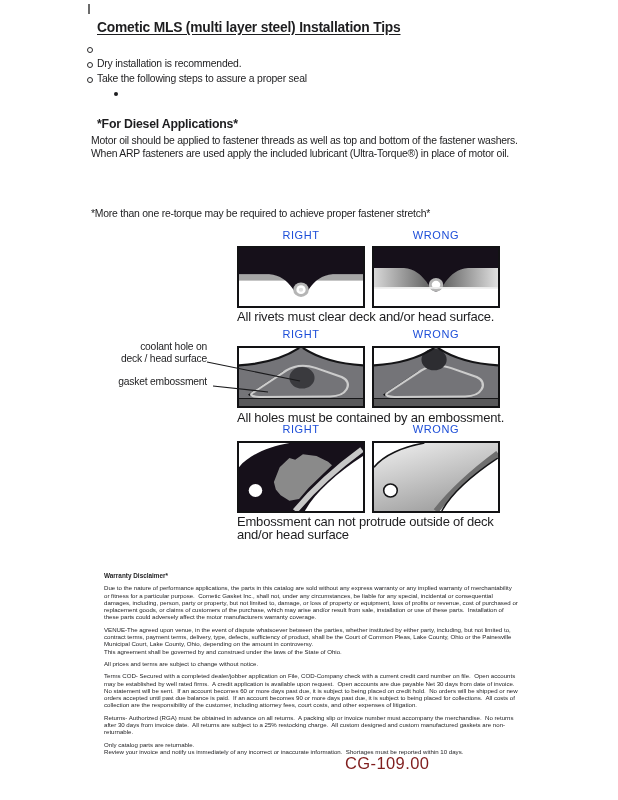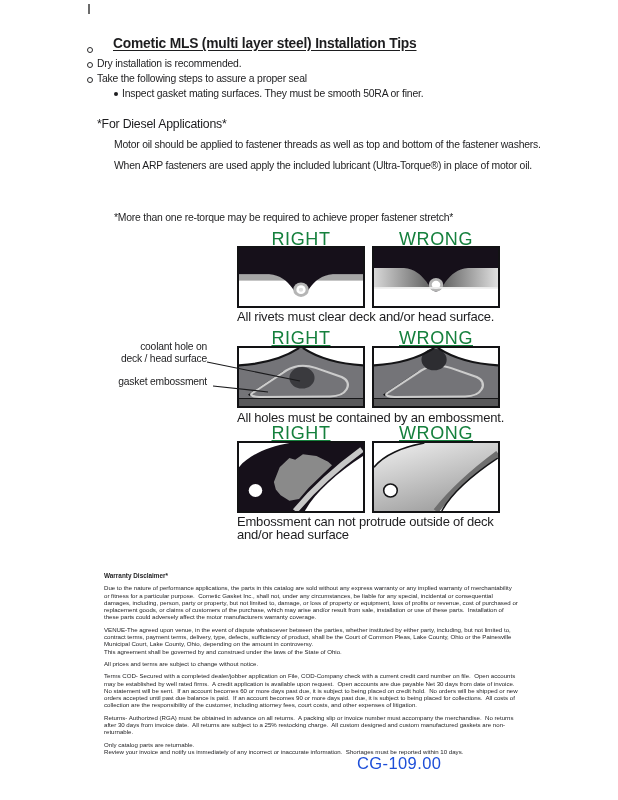--- a/index.html
+++ b/index.html
@@ -2,42 +2,42 @@
 <html><head>
 <meta charset="utf-8">
 <style>
   html,body{margin:0;padding:0;background:#ffffff;}
   .page{
     position:relative;width:618px;height:800px;background:#ffffff;overflow:hidden;
     font-family:"Liberation Sans","DejaVu Sans",sans-serif;color:#1d1d1f;
   }
   .print-mark{position:absolute;left:88px;top:4px;width:1.5px;height:10px;background:#6b6b6b;}
   .title{
-    position:absolute;left:97px;top:20px;margin:16px;
+    position:absolute;left:97px;top:20px;margin:0;
     font-size:13.8px;font-weight:bold;letter-spacing:-0.2px;
     text-decoration:underline;text-underline-offset:2px;white-space:nowrap;
   }
   .tips{position:absolute;left:87px;top:43px;width:480px;}
   .b-row{display:flex;align-items:flex-start;height:15.1px;font-size:10.4px;letter-spacing:-0.2px;}
   .b-ring{flex:0 0 auto;width:4px;height:4px;border:1px solid #2a2a2c;border-radius:50%;margin:3.5px 4px 0 0;}
   .b-sub{margin-left:27px;}
   .b-dot{flex:0 0 auto;width:4px;height:4px;background:#1d1d1f;border-radius:50%;margin:4px 4px 0 0;}
-  .d-head{position:absolute;left:97px;top:117px;margin:0;font-size:12.3px;font-weight:normal;letter-spacing:-0.2px;}
-  .body-para{position:absolute;left:114px;width:430px;font-size:10.4px;line-height:21px;letter-spacing:-0.22px;white-space:pre-wrap;}
-  .rw-label{position:absolute;width:128px;text-align:center;font-size:18px;letter-spacing:0.6px;color:#15803d;text-decoration:underline;}
+  .d-head{position:absolute;left:97px;top:117px;margin:0;font-size:12.3px;font-weight:bold;letter-spacing:-0.2px;}
+  .body-para{position:absolute;left:91px;width:430px;font-size:10.4px;line-height:13px;letter-spacing:-0.22px;white-space:pre-wrap;}
+  .rw-label{position:absolute;width:128px;text-align:center;font-size:11px;letter-spacing:0.6px;color:#1d4ed8;}
   .dbox{position:absolute;width:128px;border:2px solid #121214;background:#fff;box-sizing:border-box;}
   .dbox svg{display:block;width:100%;height:100%;}
   .caption{position:absolute;font-size:13px;letter-spacing:-0.2px;color:#1d1d1f;line-height:12.5px;}
   .anno{position:absolute;text-align:right;font-size:10.3px;line-height:12px;letter-spacing:-0.2px;width:152px;left:55px;}
   .leader{position:absolute;left:130px;top:340px;width:240px;height:80px;pointer-events:none;z-index:5;}
   .legal{position:absolute;left:104px;top:572px;width:414px;font-size:6.1px;line-height:7.3px;color:#242426;}
   .legal-h{font-weight:bold;font-size:6.4px;margin:0 0 6px 0;}
   .legal p{margin:0 0 5px 0;white-space:pre-wrap;}
   .legal p.tight{margin:0;}
-  .doc-code{position:absolute;left:357px;top:754px;font-size:16.5px;letter-spacing:0.4px;color:#1d4ed8;}
+  .doc-code{position:absolute;left:345px;top:754px;font-size:16.5px;letter-spacing:0.4px;color:#7f1d1d;}
 </style>
 </head>
 <body>
 
 <div class="page">
 
   <div class="print-mark"></div>
 
   <h1 class="title">Cometic MLS (multi layer steel) Installation Tips</h1>
 
@@ -48,21 +48,20 @@
     <div class="b-row">
       <span class="b-ring"></span>
       <span>Dry installation is recommended.</span>
     </div>
     <div class="b-row">
       <span class="b-ring"></span>
       <span>Take the following steps to assure a proper seal</span>
     </div>
     <div class="b-row b-sub">
       <span class="b-dot"></span>
-      <span>Inspect gasket mating surfaces.  They must be smooth 50RA or finer.</span>
     </div>
   </div>
 
   <h2 class="d-head">*For Diesel Applications*</h2>
   <div class="body-para" style="top:134px">Motor oil should be applied to fastener threads as well as top and bottom of the fastener washers. When ARP fasteners are used apply the included lubricant (Ultra-Torque®) in place of motor oil.</div>
   <div class="body-para" style="top:207px">*More than one re-torque may be required to achieve proper fastener stretch*</div>
 
   <div class="rw-label" style="left:237px;top:229px">RIGHT</div>
   <div class="rw-label" style="left:372px;top:229px">WRONG</div>
 

